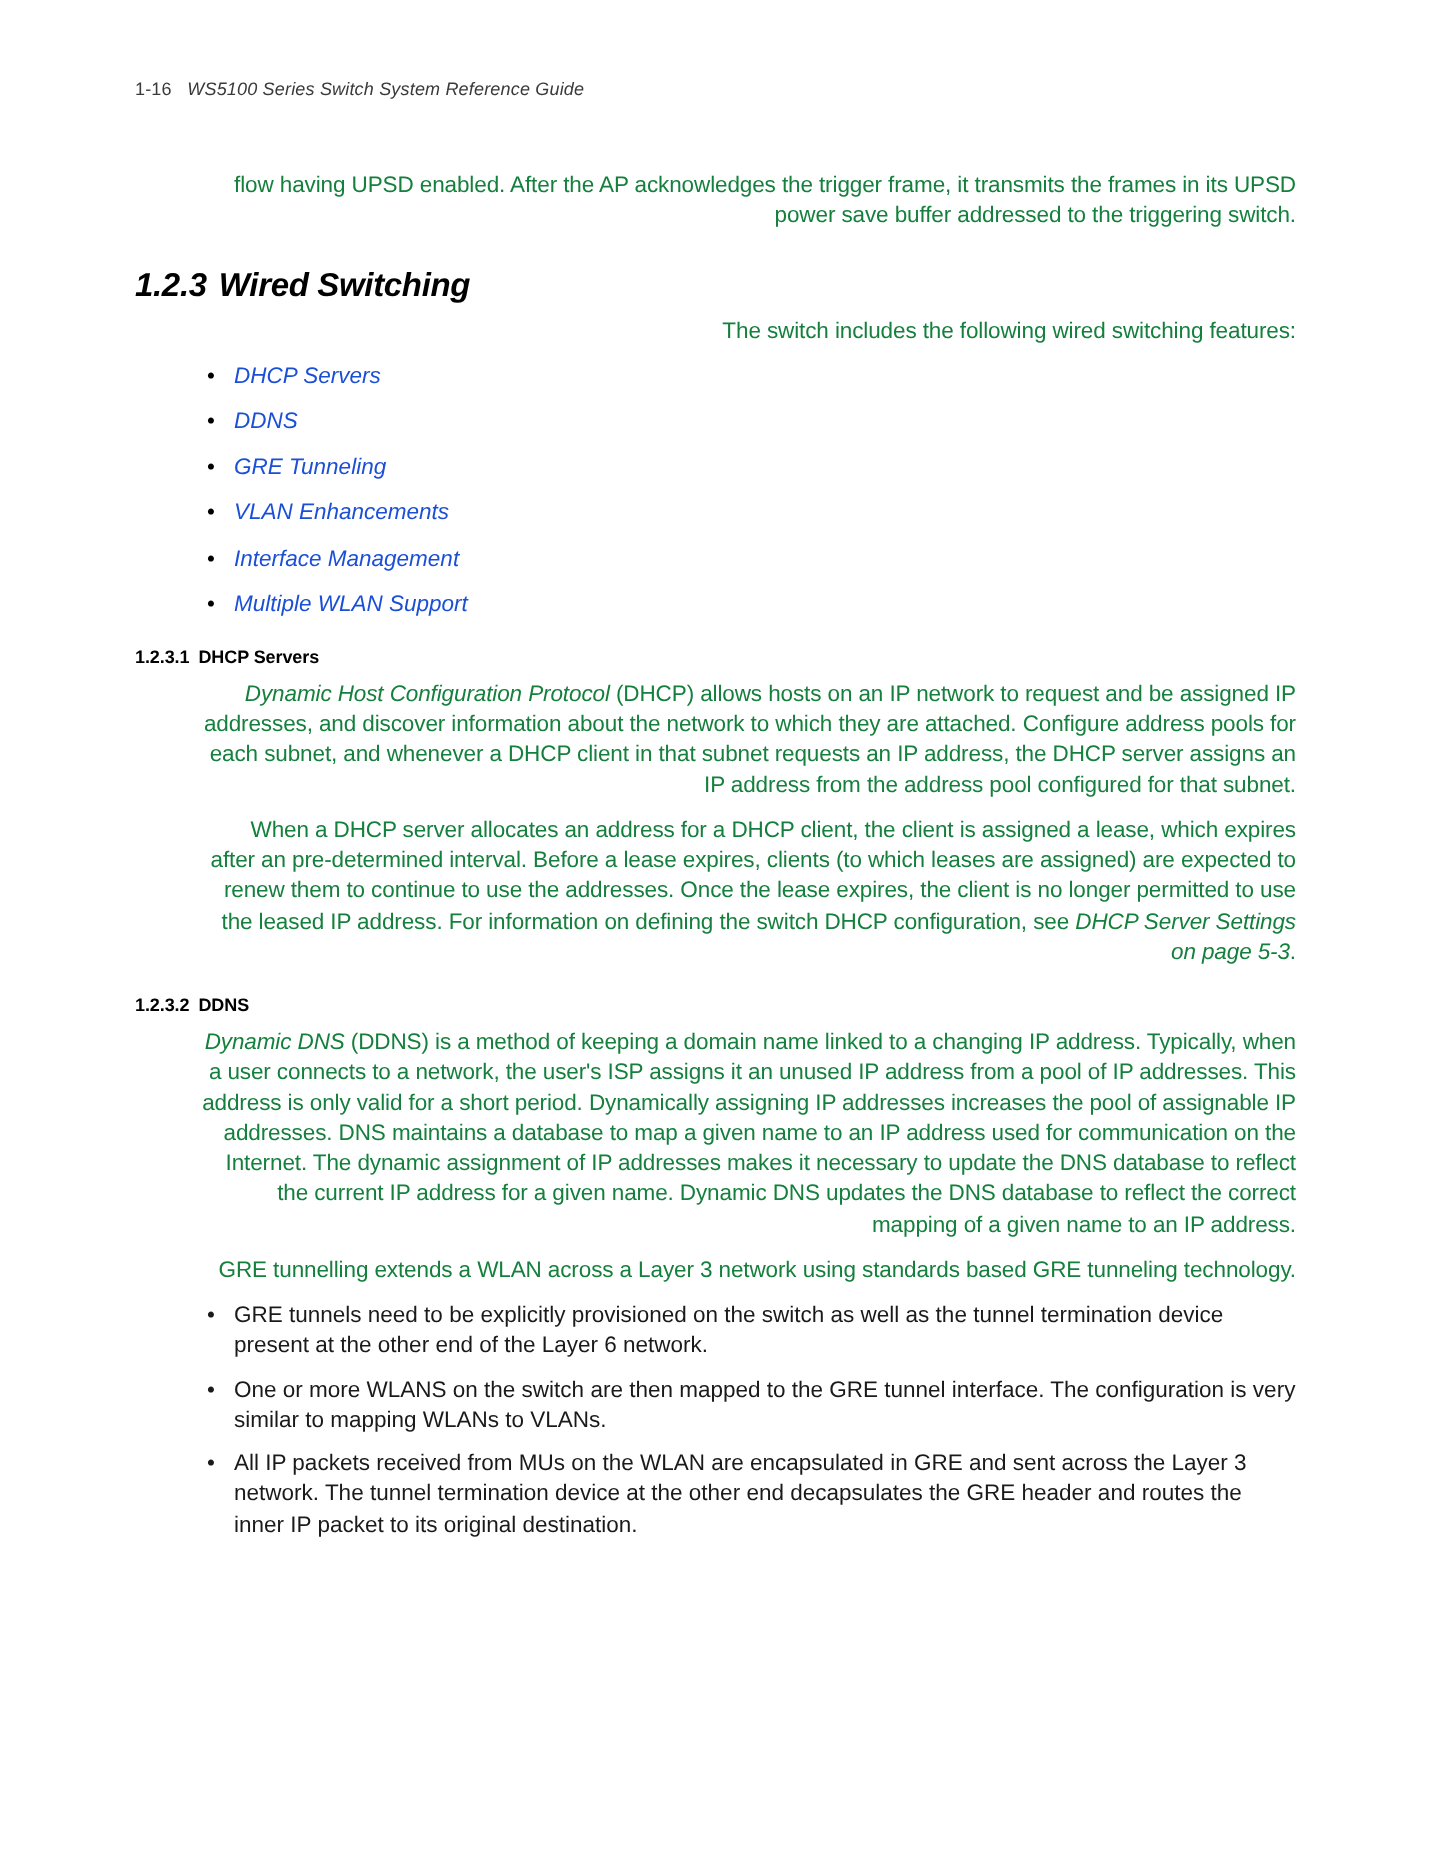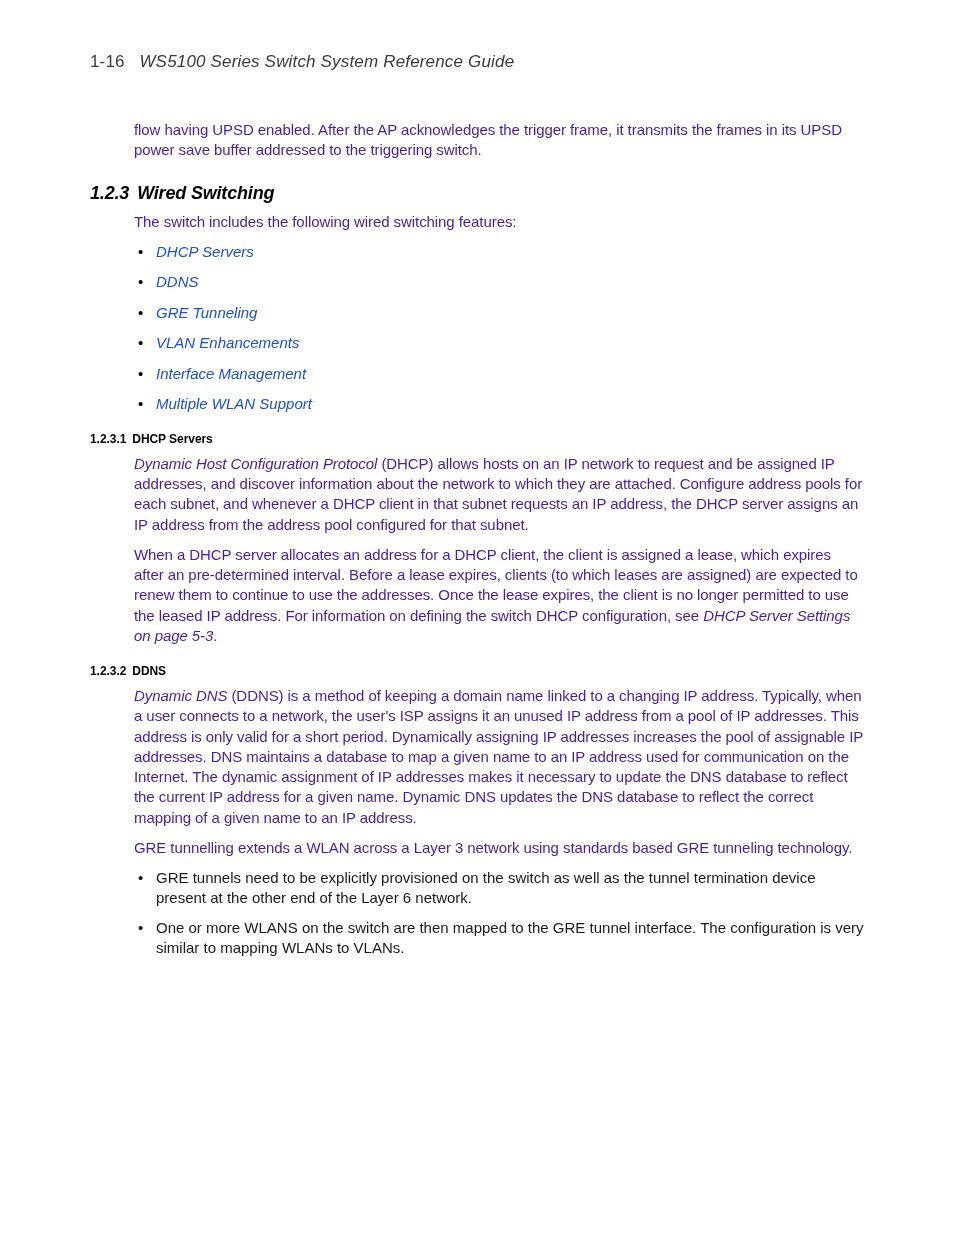--- a/index.html
+++ b/index.html
@@ -7,47 +7,48 @@
     padding: 0;
     background: #fff;
     font-family: "Helvetica Neue", Helvetica, Arial, sans-serif;
     color: #000;
     width: 954px;
   }
   .page {
     padding: 52px 90px 60px 90px;
   }
   .running-head {
-    font-size: 17px;
+    font-size: 12px;
     color: #3a3a3a;
     margin-bottom: 48px;
     letter-spacing: 0.01em;
   }
   .running-head .pagenum {
     font-style: normal;
   }
   .running-head .title {
     font-style: italic;
   }
   .body-indent {
     margin-left: 44px;
   }
   p {
     font-size: 15px;
     line-height: 1.35;
     margin: 0 0 10px 0;
-    color: #4c1d95;
+    color: #15803d;
     letter-spacing: -0.005em;
+    text-align: right;
   }
   h2.section {
     font-family: "Arial Narrow", "Helvetica Condensed", Arial, sans-serif;
     font-weight: 700;
     font-style: italic;
     font-stretch: condensed;
-    font-size: 18px;
+    font-size: 22px;
     margin: 22px 0 8px 0;
     letter-spacing: -0.01em;
   }
   h2.section .num {
     font-style: italic;
     margin-right: 8px;
   }
   h3.subsection {
     font-family: "Arial Narrow", "Helvetica Condensed", Arial, sans-serif;
     font-weight: 700;
@@ -150,16 +151,17 @@
   </h3>
   <div class="body-indent">
     <p><span class="ital">Dynamic DNS</span><span> (DDNS) is a method of keeping a domain name linked to a changing IP address. Typically, when a user connects to a network, the user's ISP assigns it an unused IP address from a pool of IP addresses. This address is only valid for a short period. Dynamically assigning IP addresses increases the pool of assignable IP addresses. DNS maintains a database to map a given name to an IP address used for communication on the Internet. The dynamic assignment of IP addresses makes it necessary to update the DNS database to reflect the current IP address for a given name. Dynamic DNS updates the DNS database to reflect the correct mapping of a given name to an IP address.</span></p>
   </div>
 
   <div class="body-indent">
     <p>GRE tunnelling extends a WLAN across a Layer 3 network using standards based GRE tunneling technology.</p>
     <ul class="bullets">
       <li>GRE tunnels need to be explicitly provisioned on the switch as well as the tunnel termination device present at the other end of the Layer 6 network.</li>
       <li>One or more WLANS on the switch are then mapped to the GRE tunnel interface. The configuration is very similar to mapping WLANs to VLANs.</li>
+      <li>All IP packets received from MUs on the WLAN are encapsulated in GRE and sent across the Layer 3 network. The tunnel termination device at the other end decapsulates the GRE header and routes the inner IP packet to its original destination.</li>
     </ul>
   </div>
 
 </div>
 
 </body></html>

